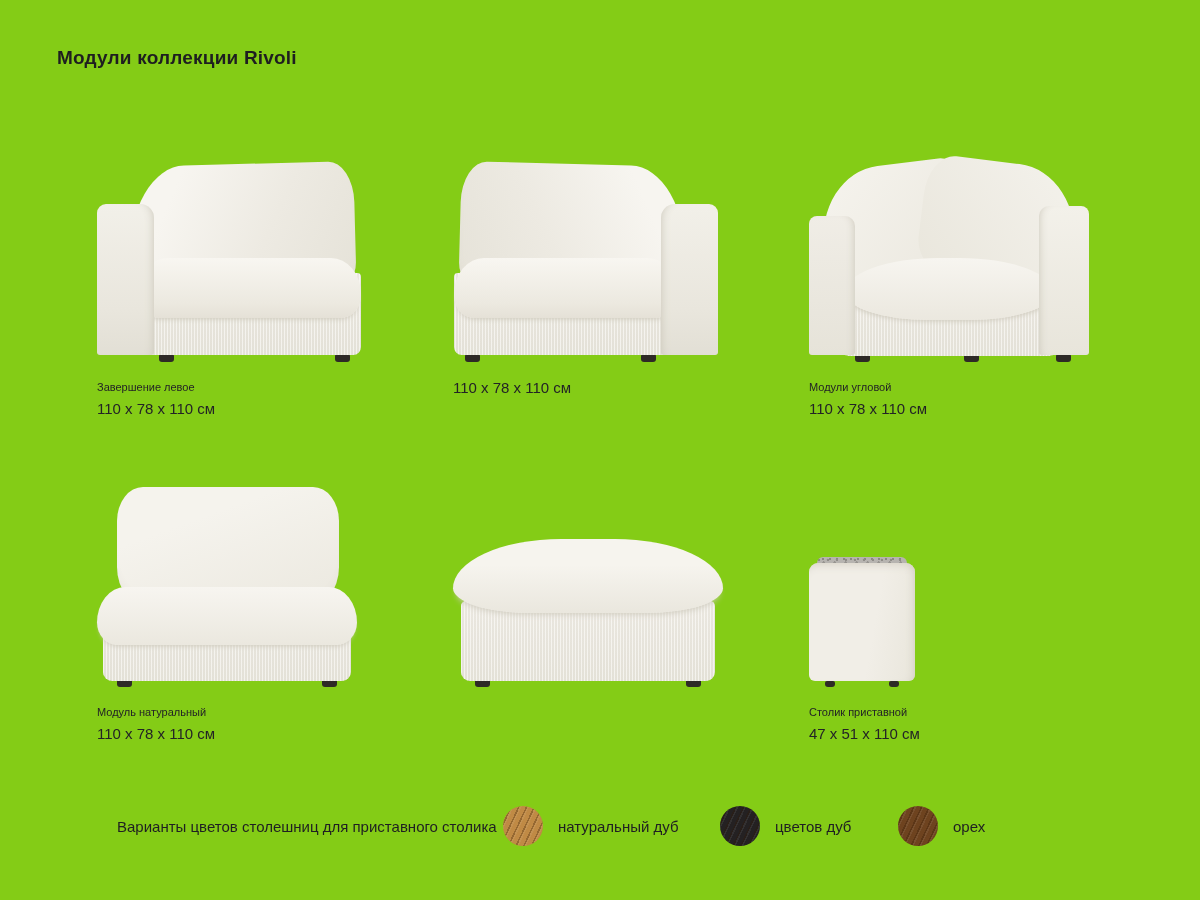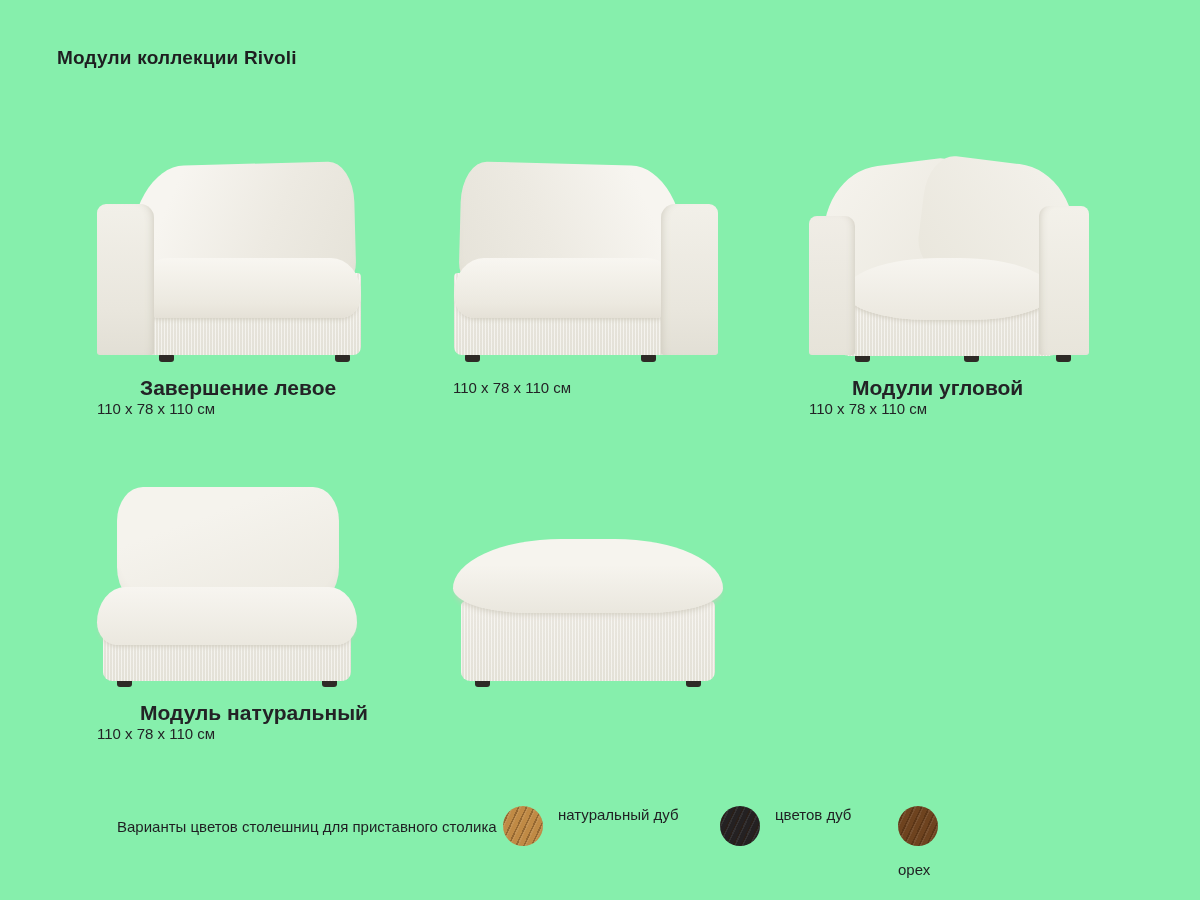--- a/index.html
+++ b/index.html
@@ -3,36 +3,36 @@
 <meta charset="utf-8">
 <style>
   html,body{margin:0;padding:0;}
   body{
     width:1200px;height:900px;
     background:#ffffff;
     font-family:"Liberation Sans", sans-serif;
     color:#232326;
     -webkit-font-smoothing:antialiased;
   }
-  .page{position:relative;width:1200px;height:900px;background:#86efac;overflow:hidden;}
+  .page{position:relative;width:1200px;height:900px;background:#84cc16;overflow:hidden;}
 
   .title{
     position:absolute;left:57px;top:47px;margin:0;
     font-size:19px;font-weight:600;letter-spacing:.2px;color:#1e1e20;
   }
 
   
   .row{position:absolute;left:97px;width:1070px;display:flex;}
   .row1{top:150px;}
   .row2{top:482px;}
   .card{width:356px;flex:0 0 356px;}
   .illu{position:relative;height:212px;}
   .row2 .illu{height:205px;}
   .caption{margin-top:15px;}
-  .cap-name{font-size:21px;font-weight:700;line-height:21px;color:#232326;margin-left:43px;}
+  .cap-name{font-size:11px;font-weight:400;line-height:21px;color:#232326;}
   .cap-dims{font-size:15px;font-weight:400;line-height:21px;color:#232326;}
 
   
   .sofa{position:absolute;left:0;bottom:0;}
   .part{position:absolute;background:#efede6;}
   .base{background:linear-gradient(180deg,#efece4,#e8e5db);}
   .base::after{
     content:'';position:absolute;inset:0;border-radius:inherit;
     background:repeating-linear-gradient(90deg,rgba(255,255,255,.5) 0 1px,rgba(0,0,0,.02) 1px 3px);
   }
@@ -143,24 +143,24 @@
   }
   .table .foot{width:10px;height:6px;}
   .table .fa{left:16px;} .table .fb{right:16px;}
 
   
   .legend{position:absolute;left:117px;top:806px;width:1060px;height:40px;}
   .legend-label{
     position:absolute;left:0;top:50%;transform:translateY(-50%);
     font-size:15px;font-weight:500;color:#1f1f22;
   }
-  .legend-item{position:absolute;top:0;height:40px;display:flex;gap:15px;}
+  .legend-item{position:absolute;top:0;height:40px;display:flex;align-items:center;gap:15px;}
   .legend-item.i0{left:386px;}
   .legend-item.i1{left:603px;}
-  .legend-item.i2{left:781px;flex-direction:column;}
+  .legend-item.i2{left:781px;}
   .swatch{
     width:40px;height:40px;border-radius:50%;position:relative;overflow:hidden;flex:0 0 40px;
   }
   .swatch::after{
     content:'';position:absolute;inset:0;border-radius:50%;
     background:repeating-linear-gradient(115deg,
       rgba(50,25,5,.30) 0 1.5px,
       rgba(255,255,255,.07) 1.5px 3px,
       transparent 3px 7px);
   }
@@ -254,20 +254,34 @@
           <div class="part seat"></div>
           <div class="part base"></div>
           <div class="foot fa"></div>
           <div class="foot fb"></div>
         </div>
       </div>
       <div class="caption">
       </div>
     </div>
 
+    <div class="card">
+      <div class="illu">
+        <div class="sofa table">
+          <div class="part top"></div>
+          <div class="part body"></div>
+          <div class="foot fa"></div>
+          <div class="foot fb"></div>
+        </div>
+      </div>
+      <div class="caption">
+        <div class="cap-name">Столик приставной</div>
+        <div class="cap-dims">47 x 51 x 110 см</div>
+      </div>
+    </div>
 
   </div>
 
   <div class="legend">
     <div class="legend-label">Варианты цветов столешниц для приставного столика</div>
 
     <div class="legend-item i0">
       <span class="swatch" style="background-color: rgb(192, 138, 69);"></span>
       <span class="legend-name">натуральный дуб</span>
     </div>

